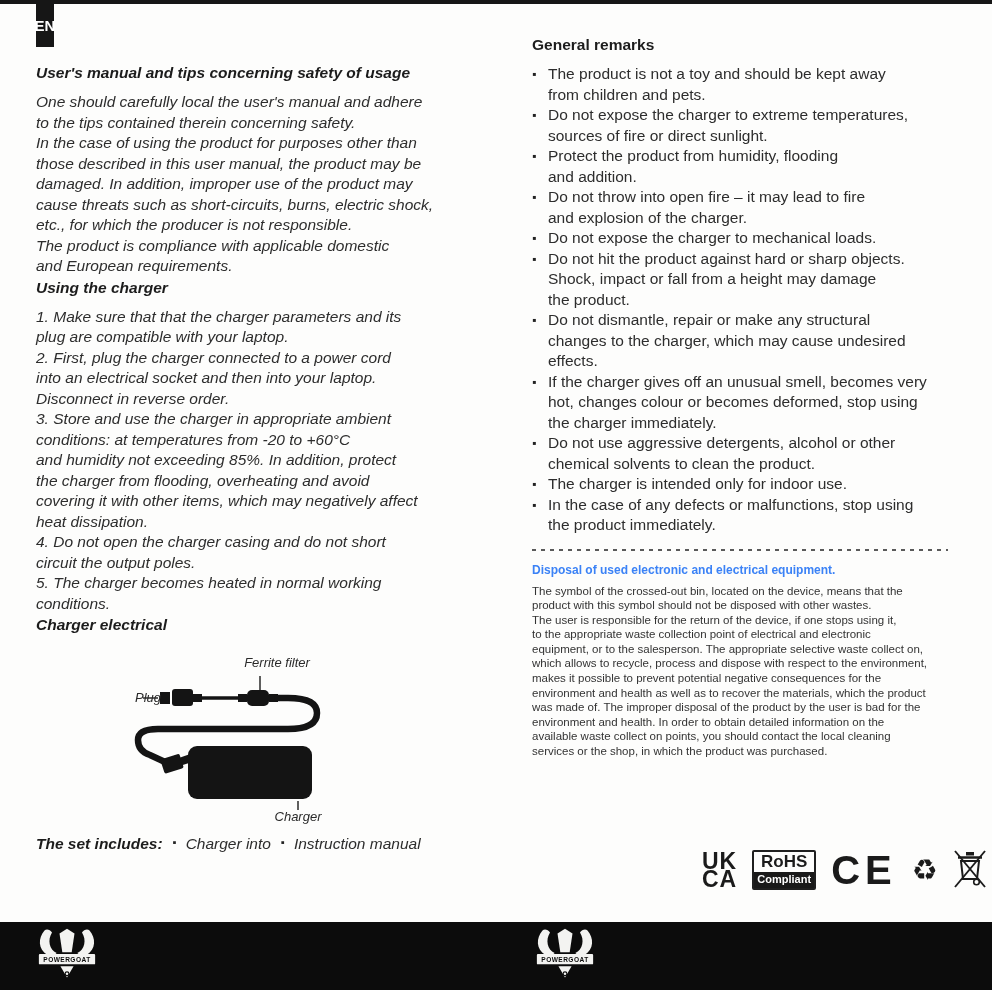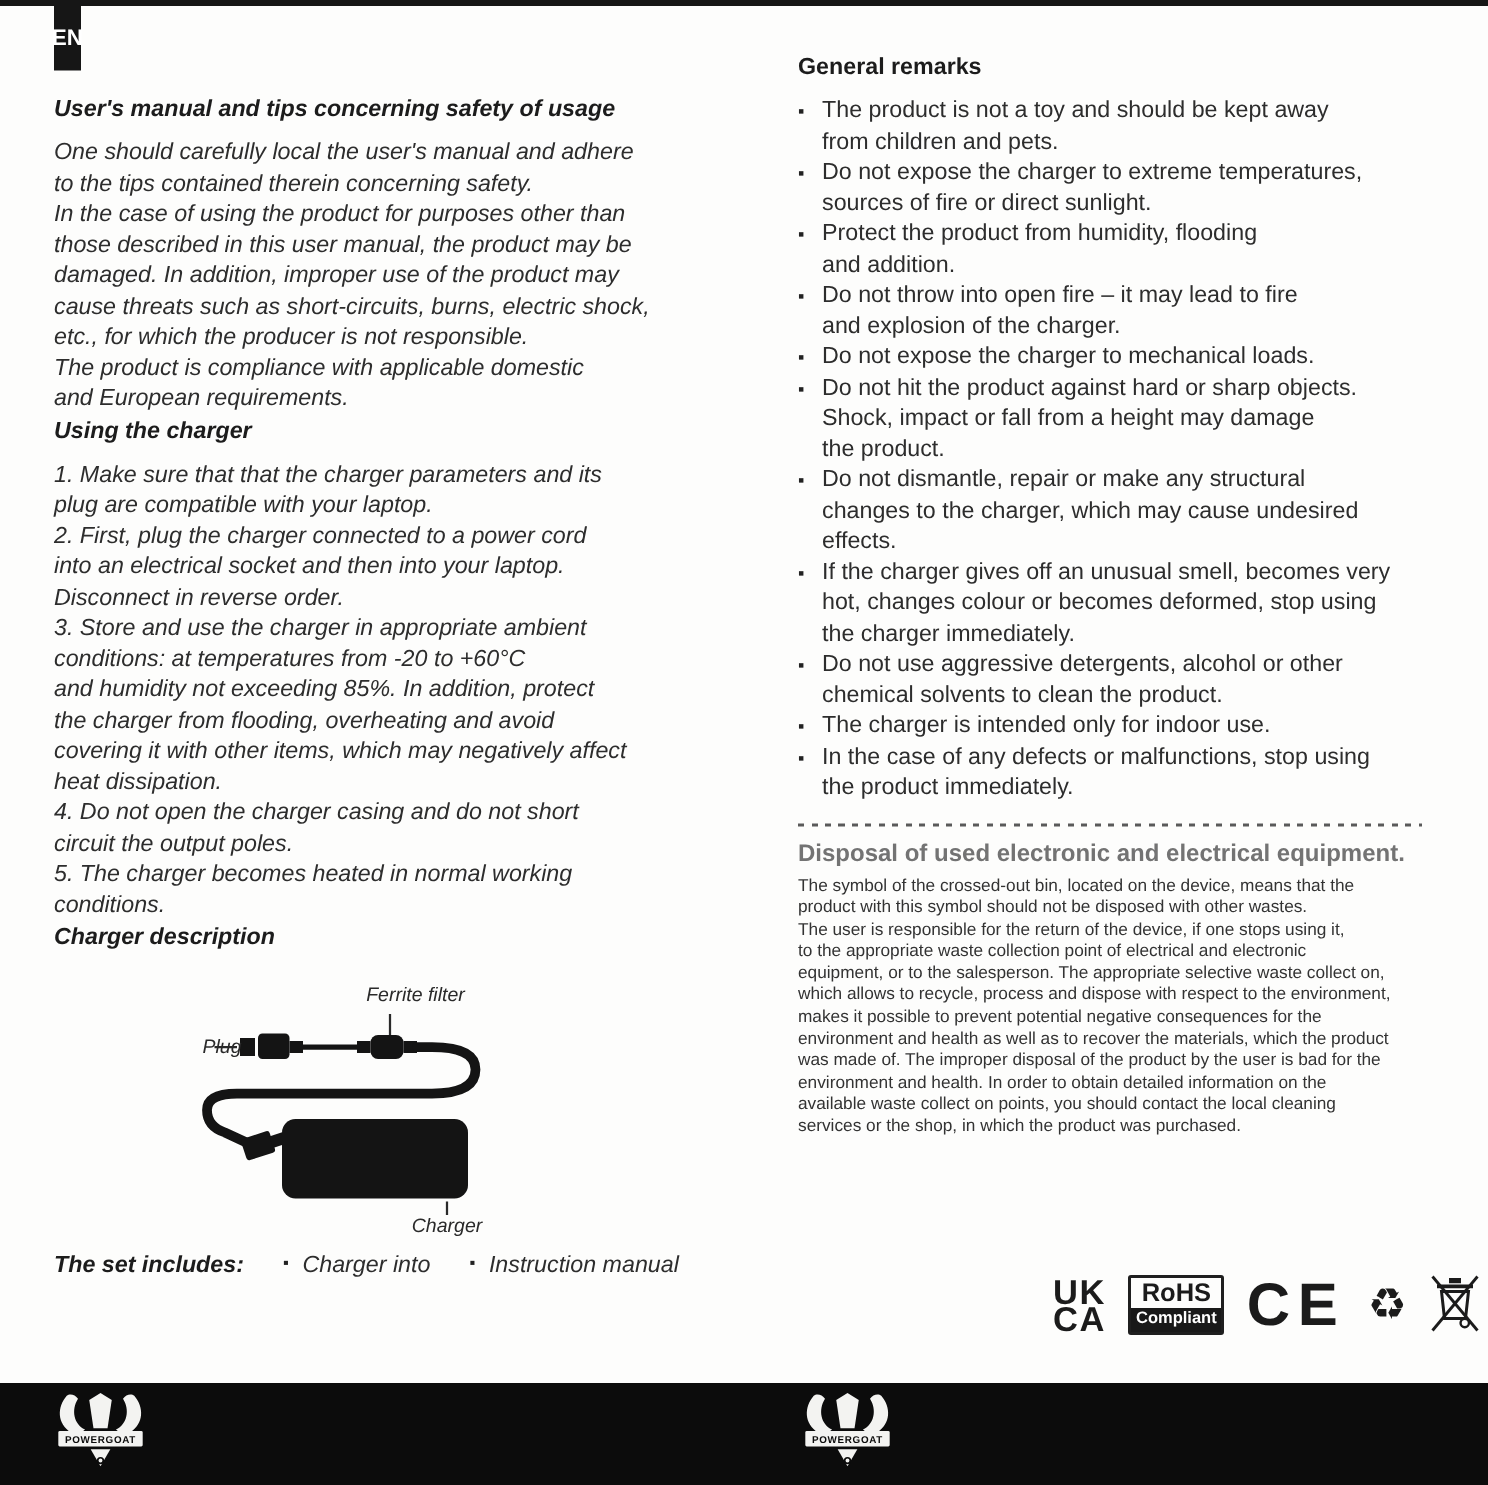--- a/index.html
+++ b/index.html
@@ -20,33 +20,33 @@
   .gap{margin-top:14px;}
   p.body{font-size:15.5px;line-height:20.5px;margin:0;white-space:pre-line;}
   ul.sq{list-style:none;margin:0;padding:0;}
   ul.sq li{
     position:relative;padding-left:16px;font-size:15.5px;line-height:20.5px;
     white-space:pre-line;margin:0;
   }
   ul.sq li::before{content:"▪";position:absolute;left:0;top:0;font-size:12px;line-height:20.5px;color:#222;}
   .divider{margin-top:13px;height:2px;
     background:repeating-linear-gradient(90deg,#5a5a5a 0 4px,transparent 4px 9px);}
-  h3.small-sec{font-size:16px;font-weight:bold;color:#737373;margin:11px 0 0 0;line-height:16px;}
+  h3.small-sec{font-size:12px;font-weight:bold;color:#3b82f6;margin:11px 0 0 0;line-height:16px;}
   p.small{font-size:11.5px;line-height:14.6px;margin:6px 0 0 0;white-space:pre-line;color:#333;}
 
   
   .diagram{position:relative;height:178px;margin-top:10px;}
   .diagram svg{position:absolute;left:0;top:0;}
   .dlabel{position:absolute;font-size:13px;color:#2a2a2a;}
   .dlabel.ferrite{left:186px;top:10px;width:110px;text-align:center;}
   .dlabel.plug{left:78px;top:45px;margin-left:21px;}
   .dlabel.charger{left:227px;top:164px;width:70px;text-align:center;}
 
   
-  .set-row{display:flex;gap:26px;align-items:baseline;margin-top:12px;font-size:15.5px;}
+  .set-row{display:flex;gap:10px;align-items:baseline;margin-top:12px;font-size:15.5px;}
   .set-row .lbl{font-weight:bold;color:#1c1c1c;}
   .inc-item{position:relative;padding-left:13px;}
   .inc-item::before{content:"▪";position:absolute;left:0;top:1px;font-size:11px;color:#222;}
 
   
   .marks{position:absolute;left:702px;top:845px;display:flex;align-items:center;gap:15px;height:50px;color:#1b1b1b;}
   .ukca{font-weight:bold;font-size:23px;line-height:18px;letter-spacing:1px;text-align:center;}
   .rohs{border:2.5px solid #1f1f1f;border-radius:2px;text-align:center;min-width:60px;}
   .rohs .r-top{font-size:17px;font-weight:bold;padding:0 4px;line-height:20px;}
   .rohs .r-bot{background:#191919;color:#fff;font-size:11px;font-weight:bold;padding:1px 3px 2px;line-height:13px;}
@@ -90,21 +90,21 @@
 conditions: at temperatures from -20 to +60°C
 and humidity not exceeding 85%. In addition, protect
 the charger from flooding, overheating and avoid
 covering it with other items, which may negatively affect
 heat dissipation.</p>
   <p class="body">4. Do not open the charger casing and do not short
 circuit the output poles.</p>
   <p class="body">5. The charger becomes heated in normal working
 conditions.</p>
 
-  <h2 class="sec gap">Charger description</h2>
+  <h2 class="sec gap">Charger electrical</h2>
 
   <div class="diagram">
     <svg width="445" height="178" viewBox="0 0 445 178">
 
       <line x1="224" y1="31" x2="224" y2="46" stroke="#2a2a2a" stroke-width="1.5"></line>
 
       <line x1="107" y1="53" x2="122" y2="53" stroke="#2a2a2a" stroke-width="1.5"></line>
 
       <g fill="#141414">
         <rect x="124" y="47" width="10" height="12"></rect>

